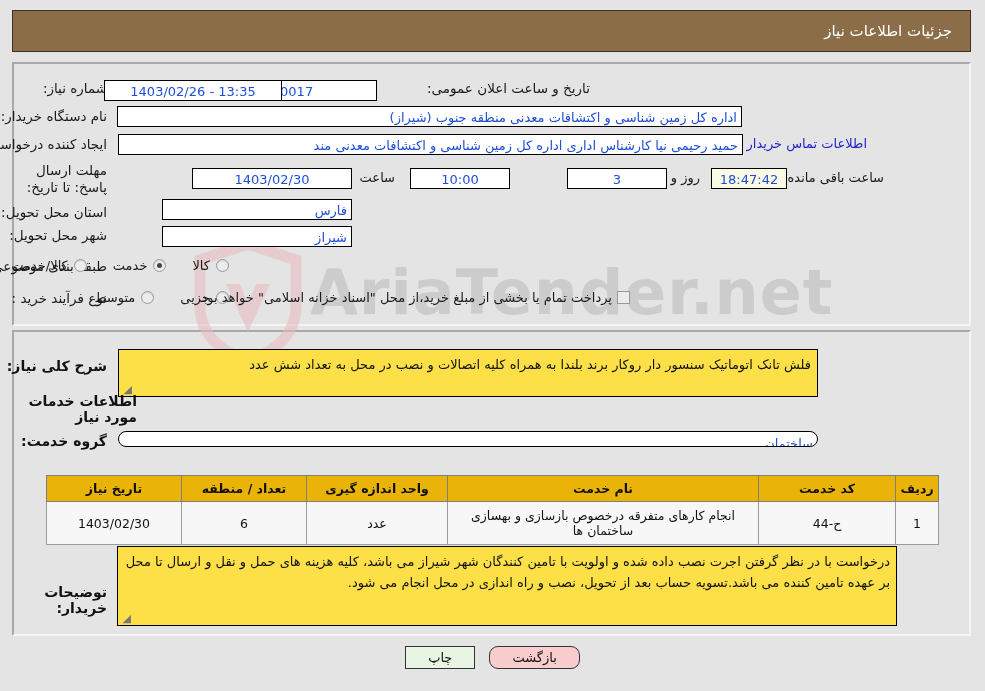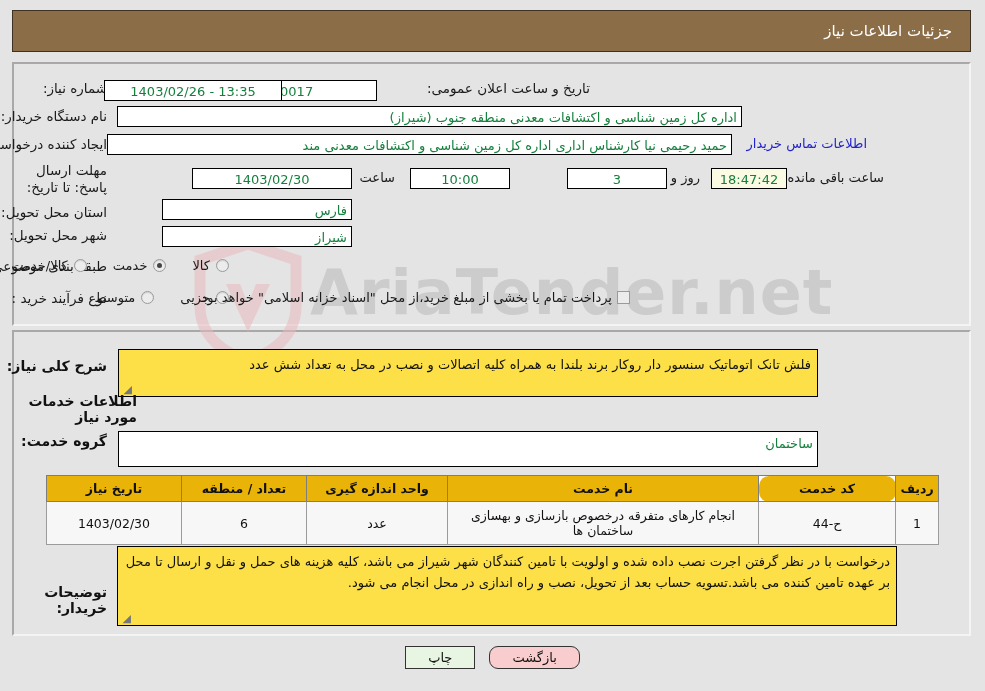--- a/index.html
+++ b/index.html
@@ -94,21 +94,21 @@
     text-align: right;
     line-height: 1.25;
   }
   .lbl.two-line { white-space: normal; width: 96px; }
 
   .fld {
     background: #ffffff;
     border: 1px solid #000000;
     box-sizing: border-box;
     font-size: 13px;
-    color: #15803d;
+    color: #1d4ed8;
     padding: 1px 4px;
     line-height: 19px;
     height: 21px;
     overflow: hidden;
     text-align: right;
     font-family: "DejaVu Sans", "Liberation Sans", sans-serif;
   }
   .fld.center { text-align: center; }
   .fld.cream  { background: #fbfbe4; }
   .fld.num    { direction: ltr; text-align: center; }
@@ -262,21 +262,21 @@
   <div class="fld center" style="position:absolute; right:703px; top:80px; width:178px; z-index:6; left:auto;">13:35 - 1403/02/26</div>
 
   <div class="row" style="right:878px; top:108px; z-index:6;">
     <span class="lbl">نام دستگاه خریدار:</span>
   </div>
   <div class="fld" style="position:absolute; right:243px; top:106px; width:625px; z-index:6;">اداره کل زمین شناسی و اکتشافات معدنی منطقه جنوب (شیراز)</div>
 
   <div class="row" style="right:878px; top:136px; z-index:6;">
     <span class="lbl">ایجاد کننده درخواست:</span>
   </div>
-  <div class="fld" style="position:absolute; right:253px; top:134px; width:625px; z-index:6;">حمید رحیمی نیا کارشناس اداری اداره کل زمین شناسی و اکتشافات معدنی مند</div>
+  <div class="fld" style="position:absolute; right:242px; top:134px; width:625px; z-index:6;">حمید رحیمی نیا کارشناس اداری اداره کل زمین شناسی و اکتشافات معدنی مند</div>
   <a class="link" style="position:absolute; right:112px; top:136px; z-index:7;">اطلاعات تماس خریدار</a>
 
   <div class="row" style="right:878px; top:162px; width:92px; z-index:6;">
     <span class="lbl two-line">مهلت ارسال پاسخ: تا تاریخ:</span>
   </div>
   <div class="fld num" style="position:absolute; right:633px; top:168px; width:160px; z-index:6;">1403/02/30</div>
   <span class="inline-txt" style="position:absolute; right:585px; top:170px; z-index:6;">ساعت</span>
   <div class="fld num" style="position:absolute; right:475px; top:168px; width:100px; z-index:6;">10:00</div>
   <div class="fld num" style="position:absolute; right:318px; top:168px; width:100px; z-index:6;">3</div>
   <span class="inline-txt" style="position:absolute; right:280px; top:170px; z-index:6;">روز و</span>
@@ -333,27 +333,27 @@
 
   <div class="sec-head" style="right:878px; top:358px; z-index:6;">شرح کلی نیاز:</div>
   <div class="tarea" style="position:absolute; right:167px; top:349px; width:700px; height:48px; z-index:6;">
     <span>فلش تانک اتوماتیک سنسور دار روکار برند بلندا به همراه کلیه اتصالات و نصب در محل به تعداد شش عدد</span>
     <span class="grip">◢</span>
   </div>
 
   <div class="sec-head" style="right:848px; top:393px; z-index:6;">اطلاعات خدمات مورد نیاز</div>
 
   <div class="sec-head" style="right:878px; top:433px; z-index:6;">گروه خدمت:</div>
-  <div class="fld" style="position:absolute; right:167px; top:431px; width:700px; height:36px; line-height:21px; z-index:6;">ساختمان</div>
+  <div class="fld" style="position:absolute; right:167px; top:431px; width:700px; height:16px; line-height:21px; z-index:6;border-radius:10px;">ساختمان</div>
 
   <table class="items" style="right:46px; top:475px; width:893px; z-index:6;">
     <thead>
       <tr>
         <th style="width:34px;">ردیف</th>
-        <th style="width:128px;border-radius:10px;">کد خدمت</th>
+        <th style="width:128px;">کد خدمت</th>
         <th>نام خدمت</th>
         <th style="width:132px;">واحد اندازه گیری</th>
         <th style="width:116px;">تعداد / منطقه</th>
         <th style="width:126px;">تاریخ نیاز</th>
       </tr>
     </thead>
     <tbody>
       <tr>
         <td>1</td>
         <td>ح-44</td>

